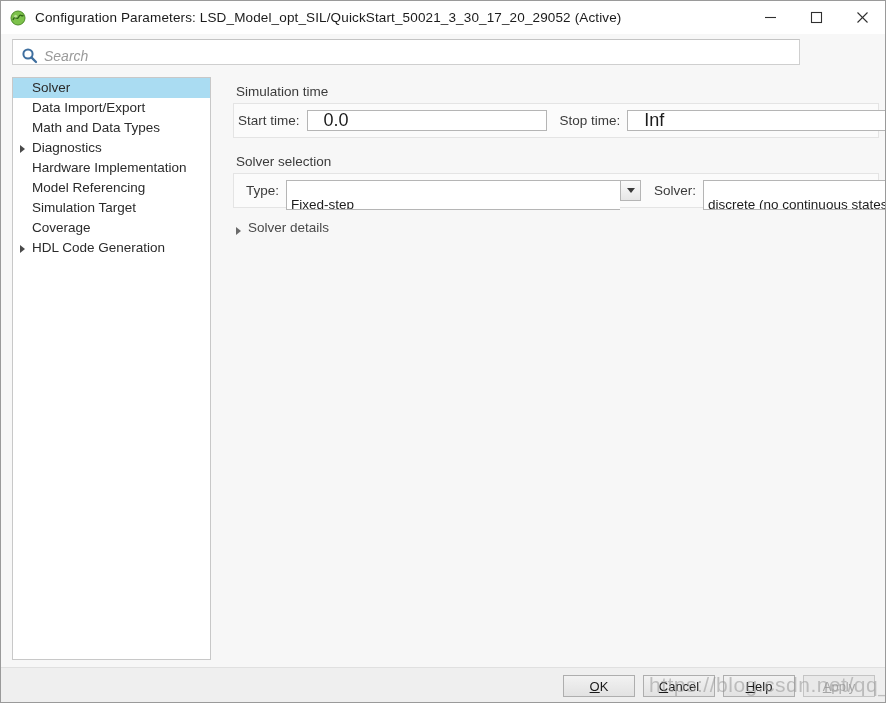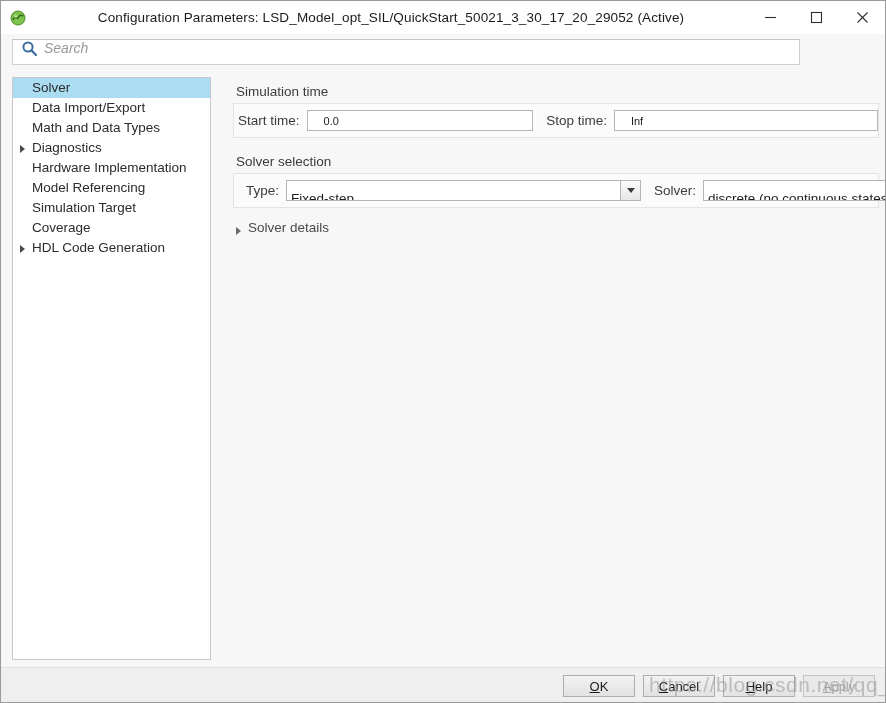--- a/index.html
+++ b/index.html
@@ -27,21 +27,20 @@
 
   
   .titlebar {
     position: absolute;
     left: 0; top: 0;
     width: 884px;
     height: 33px;
     background: #ffffff;
     display: flex;
     align-items: center;
-    text-align: center;
   }
   .title-icon {
     width: 16px;
     height: 16px;
     margin-left: 9px;
     margin-right: 9px;
     flex: 0 0 auto;
     position: relative;
   }
   .title-text {
@@ -76,21 +75,21 @@
   .searchbox {
     position: absolute;
     left: 11px; top: 5px;
     width: 788px;
     height: 26px;
     background: #ffffff;
     border: 1px solid #cfcfcf;
     border-top-color: #c4c4c4;
     box-sizing: border-box;
     display: flex;
-    align-items: flex-start;
+    align-items: flex-end;
   }
   .search-icon {
     width: 17px; height: 17px;
     margin-left: 8px; margin-right: 6px;
     flex: 0 0 auto;
   }
   .search-input {
     border: 0;
     outline: 0;
     background: transparent;
@@ -165,41 +164,41 @@
     color: #3b3b3b;
     white-space: nowrap;
     flex: 0 0 auto;
   }
   .txtfield {
     background: #ffffff;
     border: 1px solid #b5b5b5;
     box-sizing: border-box;
     height: 21px;
     font-family: "Liberation Sans", sans-serif;
-    font-size: 11px;
+    font-size: 18px;
     color: #1c1c1c;
     padding: 0 16px;
     outline: none;
   }
   .combo {
     display: flex;
     align-items: stretch;
     height: 21px;
     flex: 0 0 auto;
   }
   .combo-field {
     background: #ffffff;
     border: 1px solid #b5b5b5;
     border-right: 0;
     box-sizing: border-box;
     height: 21px;
     line-height: 19px;
     font-size: 13.5px;
     color: #1c1c1c;
-    padding: 8px 4px;
+    padding: 14px 4px;
     white-space: nowrap;
     overflow: hidden;
   }
   .combo-btn {
     width: 21px;
     height: 21px;
     box-sizing: border-box;
     border: 1px solid #b5b5b5;
     background: linear-gradient(#fbfbfb, #e6e6e6);
     display: flex;

